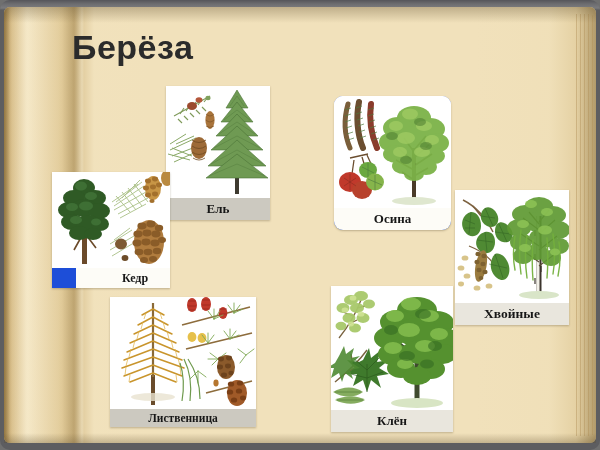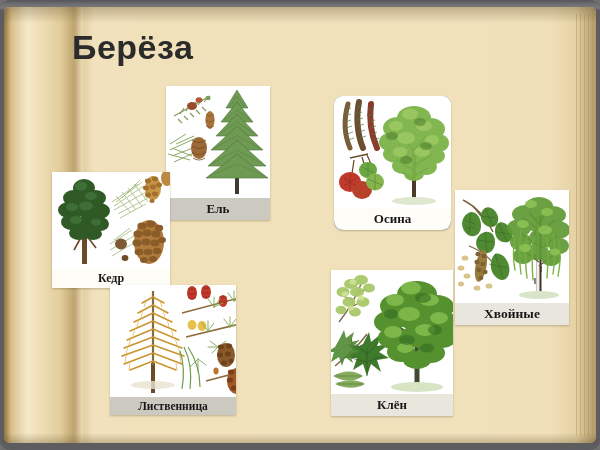--- a/index.html
+++ b/index.html
@@ -302,24 +302,24 @@
             <ellipse cx="96" cy="80" rx="4.4" ry="3.2"></ellipse>
           <ellipse cx="105" cy="79" rx="4.2" ry="3.2"></ellipse>
           <ellipse cx="92" cy="88" rx="4" ry="3"></ellipse>
             <ellipse cx="101" cy="87" rx="4" ry="3"></ellipse>
         </g>
 
         <ellipse cx="69" cy="72" rx="6" ry="5.4" fill="#7d5a33"></ellipse>
         <ellipse cx="73" cy="86" rx="3.4" ry="3" fill="#6d4c28"></ellipse>
       </svg>
     </div>
-    <div class="caption cap-white" style="height: 20px; line-height: 20px; font-size: 12px;">Кедр</div>
+    <div class="caption cap-white" style="height: 20px; line-height: 20px; font-size: 12px; margin-left: 24px;">Кедр</div>
   </div>
 
-  <div class="card" id="card-listvennitsa" style="left: 110px; top: 285px; width: 126px; height: 130px;">
+  <div class="card" id="card-listvennitsa" style="left: 110px; top: 297px; width: 146px; height: 130px;">
     <div class="art" style="height: 112px;">
       <svg viewBox="0 0 146 112" width="146" height="112" aria-hidden="true" style="width: 146px; height: 112px;">
         <rect width="146" height="112" fill="#ffffff"></rect>
 
         <g>
           <rect x="41" y="78" width="4" height="30" fill="#6a4c2b"></rect>
           <path d="M43 6 L43 80" stroke="#8a6a38" stroke-width="2.2"></path>
           <g stroke="#c9952c" stroke-width="1.5" fill="none" stroke-linecap="round">
             <path d="M43 12 L32 18 M43 12 L54 18"></path>
             <path d="M43 20 L28 28 M43 20 L58 28"></path>
@@ -572,21 +572,21 @@
             <ellipse cx="70" cy="58" rx="6" ry="4"></ellipse>
             <ellipse cx="100" cy="62" rx="5" ry="3.5"></ellipse>
           </g>
           <ellipse cx="84" cy="105" rx="20" ry="4" fill="#d9e5c8"></ellipse>
         </g>
       </svg>
     </div>
     <div class="caption cap-light" style="height: 22px; line-height: 22px; font-size: 13.5px;">Хвойные</div>
   </div>
 
-  <div class="card" id="card-klen" style="left: 331px; top: 270px; width: 122px; height: 146px;">
+  <div class="card" id="card-klen" style="left: 331px; top: 286px; width: 122px; height: 146px;">
     <div class="art" style="height: 124px;">
       <svg viewBox="0 0 122 124" width="122" height="124" aria-hidden="true" style="width: 122px; height: 124px;">
         <rect width="122" height="124" fill="#ffffff"></rect>
 
         <g stroke="#7a6340" stroke-width="1.3" fill="none">
           <path d="M8 52 C16 42, 24 30, 30 14"></path>
           <path d="M18 38 L26 34 M22 30 L12 26 M26 22 L34 20"></path>
         </g>
         <g fill="#a8c96a" opacity=".95">
           <ellipse cx="20" cy="14" rx="7" ry="5"></ellipse>

